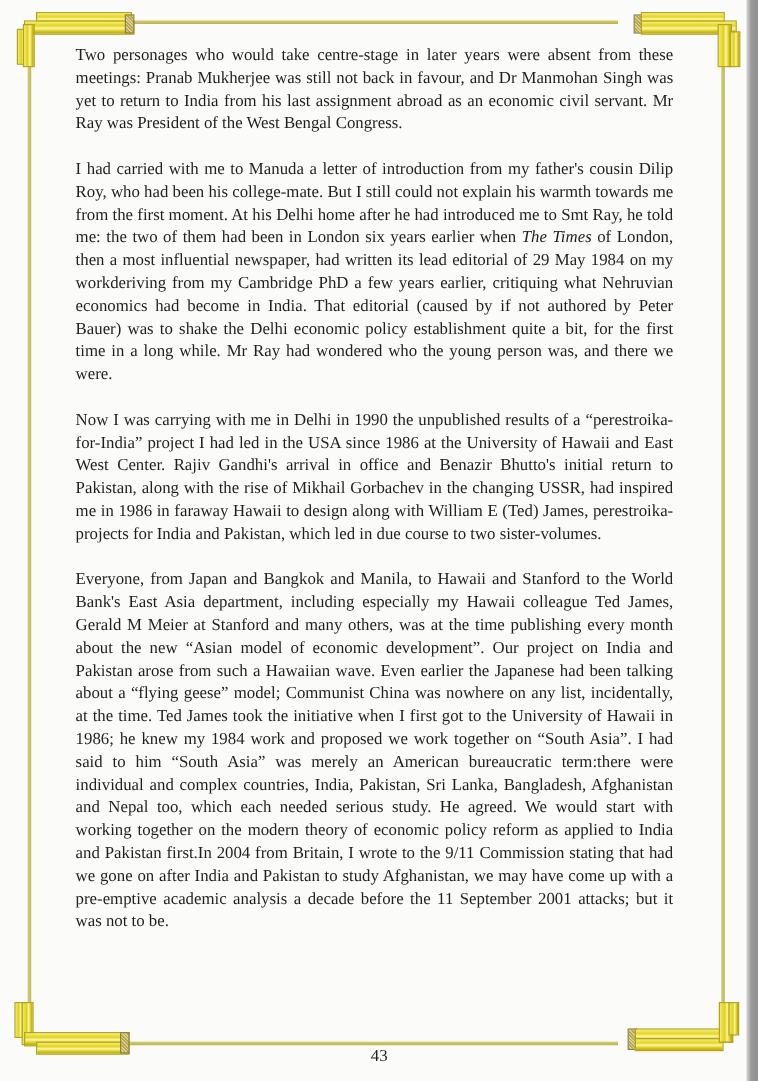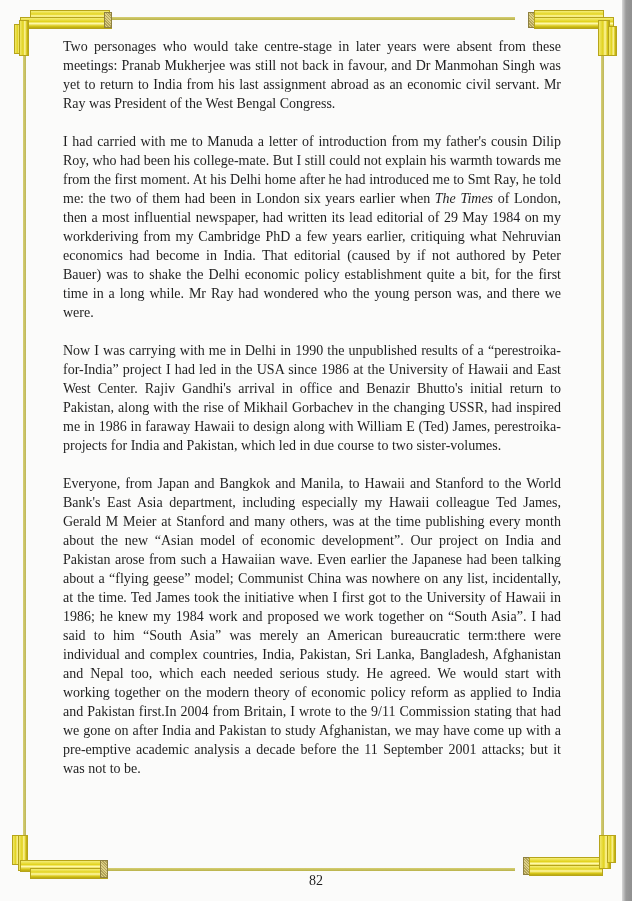--- a/index.html
+++ b/index.html
@@ -103,13 +103,13 @@
     <span>I had carried with me to Manuda a letter of introduction from my father's cousin Dilip Roy, who had been his college-mate.  But I still could not explain his warmth towards me from the first moment.  At his Delhi home after he had introduced me to Smt Ray, he told me: the two of them had been in London six years earlier when </span><i>The Times</i><span> of London, then a most influential newspaper, had written its lead editorial of 29 May 1984 on my workderiving from my Cambridge PhD a few years earlier, critiquing what Nehruvian economics had become in India. That editorial (caused by if not authored by Peter Bauer) was to shake the Delhi economic policy establishment quite a bit, for the first time in a long while.  Mr Ray had wondered who the young person was, and there we were.</span>
   </p>
   <p>
     <span>Now I was carrying with me in Delhi in 1990 the unpublished results of a “perestroika-for-India” project I had led in the USA since 1986 at the University of Hawaii and East West Center.  Rajiv Gandhi's arrival in office and Benazir Bhutto's initial return to Pakistan, along with the rise of Mikhail Gorbachev in the changing USSR, had inspired me in 1986 in faraway Hawaii to design along with William E (Ted) James, perestroika-projects for India and Pakistan, which led in due course to two sister-volumes.</span>
   </p>
   <p>
     <span>Everyone, from Japan and Bangkok and Manila, to Hawaii and Stanford to the World Bank's East Asia department, including especially my Hawaii colleague Ted James, Gerald M Meier at Stanford and many others, was at the time publishing every month about the new “Asian model of economic development”.  Our project on India and Pakistan arose from such a Hawaiian wave.  Even earlier the Japanese had been talking about a “flying geese” model; Communist China was nowhere on any list, incidentally, at the time. Ted James took the initiative when I first got to the University of Hawaii in 1986; he knew my 1984 work and proposed we work together on “South Asia”.  I had said to him “South Asia” was merely an American bureaucratic term:there were individual and complex countries, India, Pakistan, Sri Lanka, Bangladesh, Afghanistan and Nepal too, which each needed serious study. He agreed. We would start with working together on the modern theory of economic policy reform as applied to India and Pakistan first.In 2004 from Britain, I wrote to the 9/11 Commission stating that had we gone on after India and Pakistan to study Afghanistan, we may have come up with a pre-emptive academic analysis a decade before the 11 September 2001 attacks; but it was not to be.</span>
   </p>
 </div>
 
-<div class="page-number">82</div>
+<div class="page-number">43</div>
 
 </body></html>

